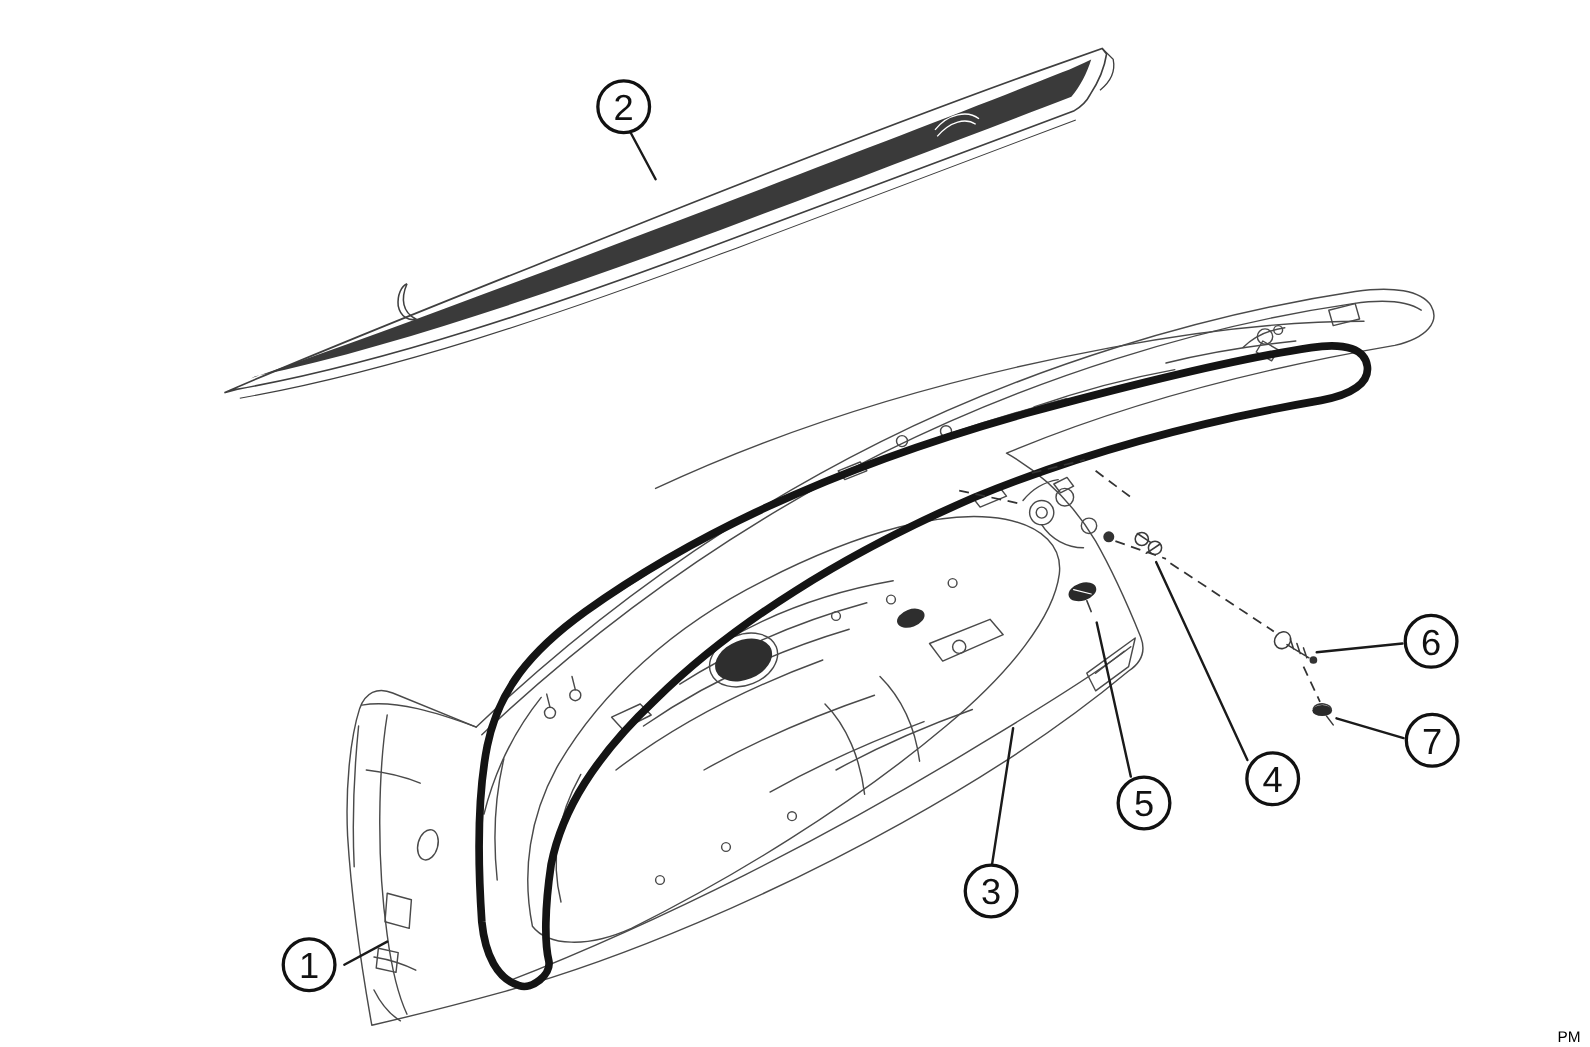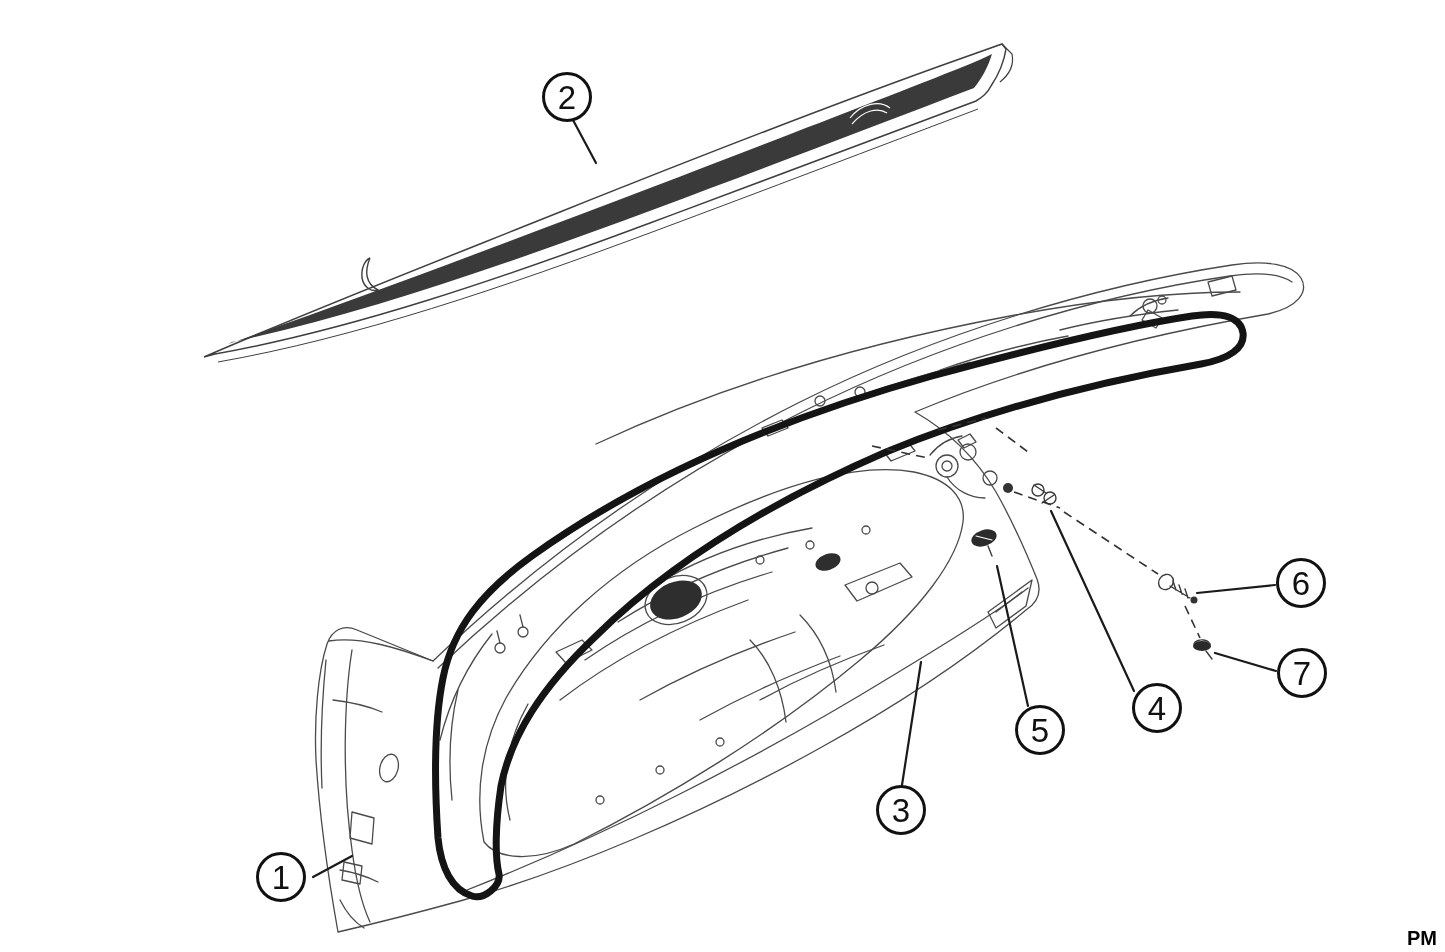--- a/index.html
+++ b/index.html
@@ -11,21 +11,21 @@
   .stage{position:relative;width:1445px;height:952px;background:#ffffff;}
   .stage > svg{position:absolute;left:0;top:0;}
   .callout{
     position:absolute;width:50px;height:50px;box-sizing:border-box;
     border:3px solid #111;border-radius:50%;background:#fff;
     display:flex;align-items:center;justify-content:center;
     font-size:33px;line-height:1;color:#111;
   }
   .footer-code{
     position:absolute;right:8px;bottom:2px;
-    font-size:20px;color:#000;font-weight:bold;
+    font-size:14px;color:#000;
   }
 </style>
 </head>
 <body>
 
 <div class="stage">
 
   <svg width="1445" height="952" viewBox="0 0 1445 952">
 
     <g>

